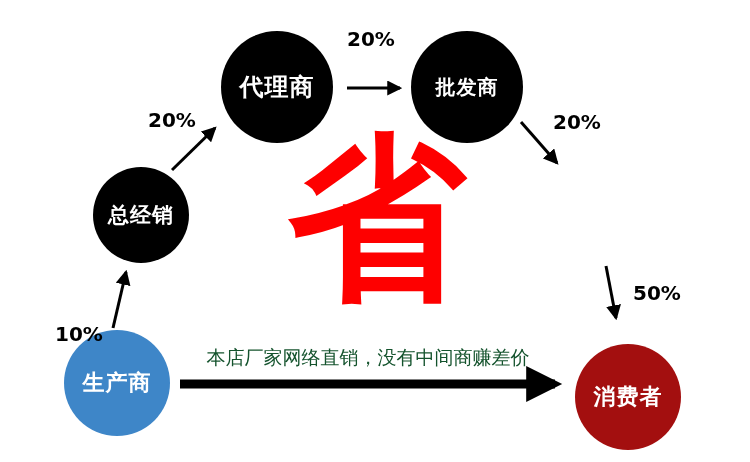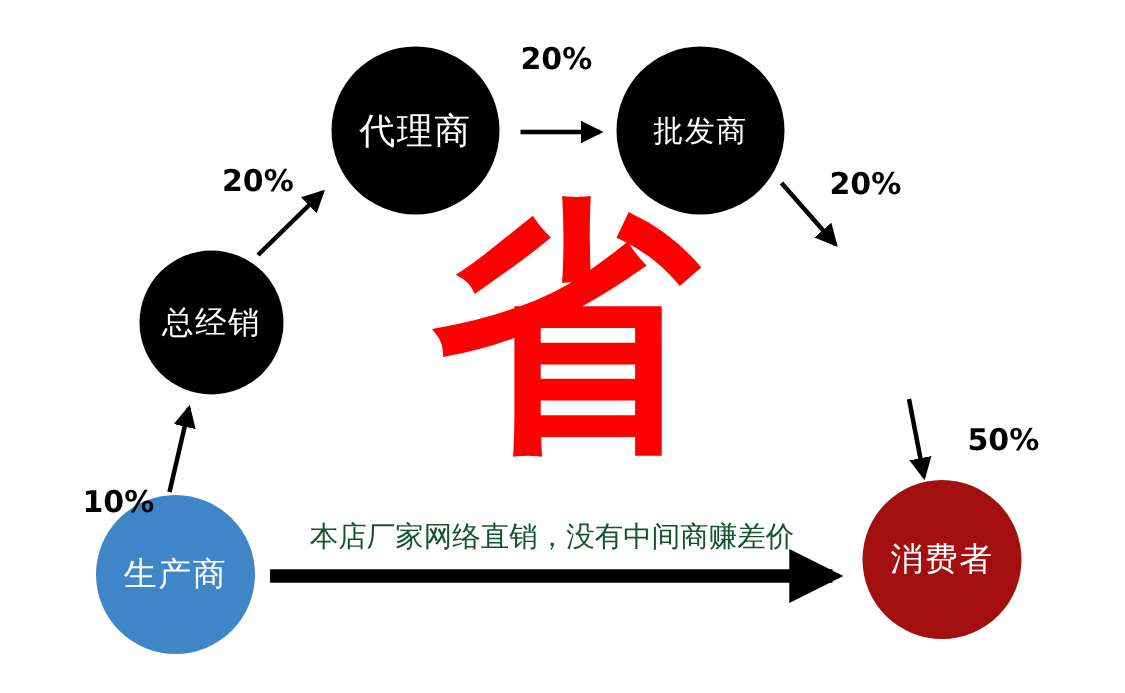--- a/index.html
+++ b/index.html
@@ -1,20 +1,20 @@
 <!DOCTYPE html>
 <html><head>
 <meta charset="utf-8">
 <style>
   html,body{margin:0;padding:0;background:#ffffff;}
   body{font-family:"DejaVu Sans","Liberation Sans",sans-serif;}
   .canvas{position:relative;width:750px;height:462px;background:#ffffff;overflow:hidden;}
   svg.arrows{position:absolute;left:0;top:0;z-index:1;}
   .node{position:absolute;border-radius:50%;display:flex;align-items:center;justify-content:center;
-        color:#ffffff;font-weight:normal;letter-spacing:1px;z-index:2;}
+        color:#ffffff;font-weight:bold;letter-spacing:1px;z-index:2;}
   .node.black{background:#000000;}
   .node.blue{background:#3e86c8;}
   .node.red{background:#a30f0f;}
   .pct{position:absolute;font-size:20px;font-weight:bold;color:#000000;z-index:2;white-space:nowrap;}
   .big-save{position:absolute;color:#fe0000;font-size:178px;font-weight:bold;line-height:1;z-index:0;}
   .caption{position:absolute;font-size:19px;color:#14532d;white-space:nowrap;transform:translateX(-50%);z-index:2;}
   .thin{stroke:#000000;stroke-width:3;}
   .thick{stroke:#000000;stroke-width:9;}
 </style>
 </head>
@@ -51,25 +51,25 @@
 
   <div class="node black" style="left:221px;top:31px;width:112px;height:112px;font-size:24px;">
     <span>代理商</span>
   </div>
 
   <div class="node black" style="left:411px;top:31px;width:112px;height:112px;font-size:20px;">
     <span>批发商</span>
   </div>
 
 
-  <div class="node red" style="left:575px;top:320px;width:106px;height:106px;font-size:22px;">
+  <div class="node red" style="left:575px;top:344px;width:106px;height:106px;font-size:22px;">
     <span>消费者</span>
   </div>
 
   <div class="pct" style="left:55px;top:294px;margin-top:28px;">10%</div>
   <div class="pct" style="left:148px;top:108px;">20%</div>
   <div class="pct" style="left:347px;top:27px;">20%</div>
   <div class="pct" style="left:553px;top:110px;">20%</div>
-  <div class="pct" style="left:633px;top:281px;margin-left:12px;">50%</div>
+  <div class="pct" style="left:633px;top:281px;">50%</div>
 
   <div class="caption" style="left:368px;top:345px;">本店厂家网络直销，没有中间商赚差价</div>
 
 </div>
 
 </body></html>

